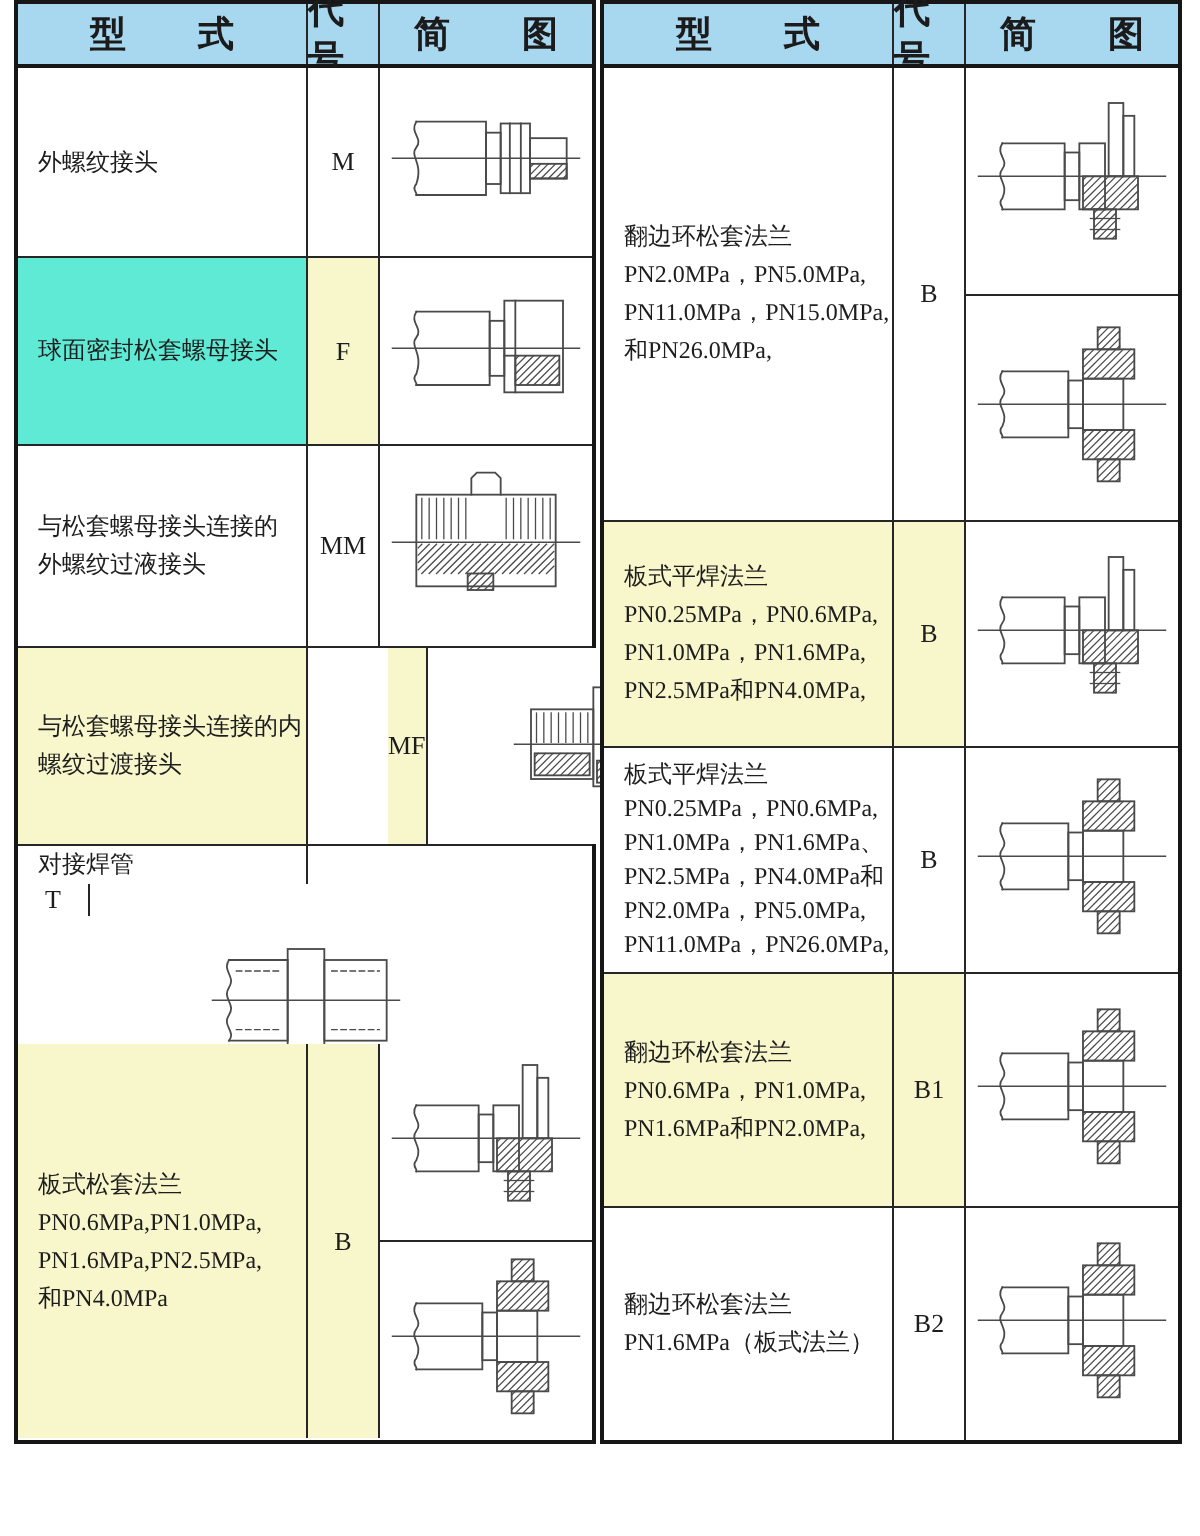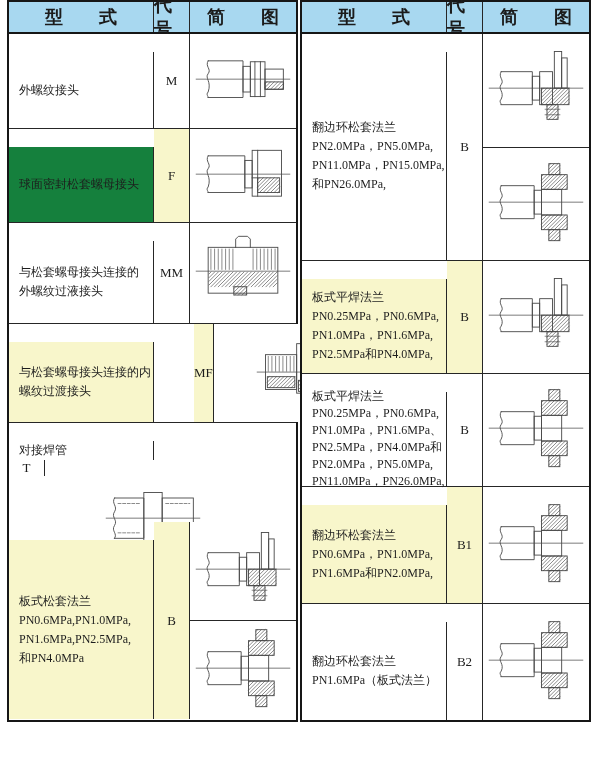--- a/index.html
+++ b/index.html
@@ -18,21 +18,21 @@
   .hrow{display:flex;height:30px;border-bottom:2px solid #161616;}
   .hcell{
     box-sizing:border-box;display:flex;align-items:center;justify-content:center;
     font-size:18px;font-weight:bold;color:#1b1b1b;
   }
   .row{display:flex;border-bottom:1px solid #262626;box-sizing:border-box;}
   .row:last-child{border-bottom:none;}
   .type-cell{
     width:145px;box-sizing:border-box;border-right:1px solid #262626;
     display:flex;flex-direction:column;justify-content:center;
-    padding:0 3px 0 10px;font-size:12px;color:#1d1d1d;margin-top:18px;
+    padding:0 3px 0 10px;font-size:12px;color:#1d1d1d;
   }
   .type-line{white-space:nowrap;}
   .code-cell{
     width:36px;box-sizing:border-box;border-right:1px solid #262626;
     display:flex;align-items:center;justify-content:center;
     font-size:13px;color:#1d1d1d;
   }
   .hcell.h-type{width:145px;border-right:1px solid #262626;}
   .hcell.h-code{width:36px;border-right:1px solid #262626;}
   .hcell.h-diag{flex:1;}
@@ -75,21 +75,21 @@
                   <line x1="82" y1="57" x2="90" y2="49" stroke-width="0.7"></line>
                   <line x1="86" y1="57" x2="94" y2="49" stroke-width="0.7"></line>
                   <line x1="90" y1="57" x2="96" y2="51" stroke-width="0.7"></line>
                   <line x1="94" y1="57" x2="96" y2="55" stroke-width="0.7"></line>
                 </g>
               </svg>
             </div>
           </div>
         </div>
         <div class="row" style="height: 94px;">
-          <div class="type-cell" style="background: #15803d;">
+          <div class="type-cell" style="background: #5eead4;">
             <div class="type-line" style="line-height: 19px;">球面密封松套螺母接头</div>
           </div>
           <div class="code-cell" style="background: rgb(248, 246, 203);">F</div>
           <div class="diagram-cell">
             <div class="dsub">
               <svg width="100" height="88" viewBox="0 0 104 96" preserveAspectRatio="xMidYMid meet">
                 <g stroke="#4a4a4a" stroke-width="1" fill="none" stroke-linecap="square">
                   <line x1="1" y1="46" x2="103" y2="46" stroke-width="0.8"></line>
                   <path d="M14,26 H54 V66 H14"></path>
                   <path d="M14,26 C10,32 18,35 14,40 C10,45 18,48 14,60 C11,63 15,65 14,66"></path>

